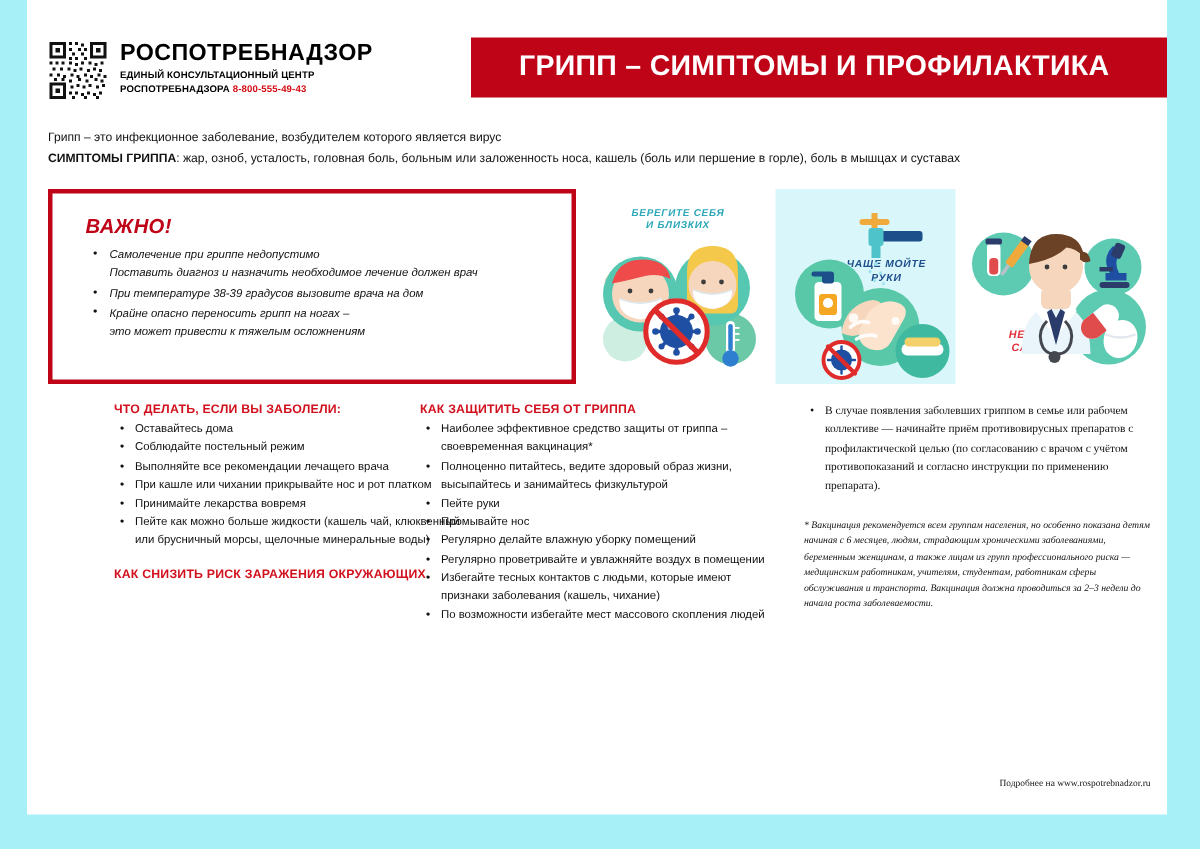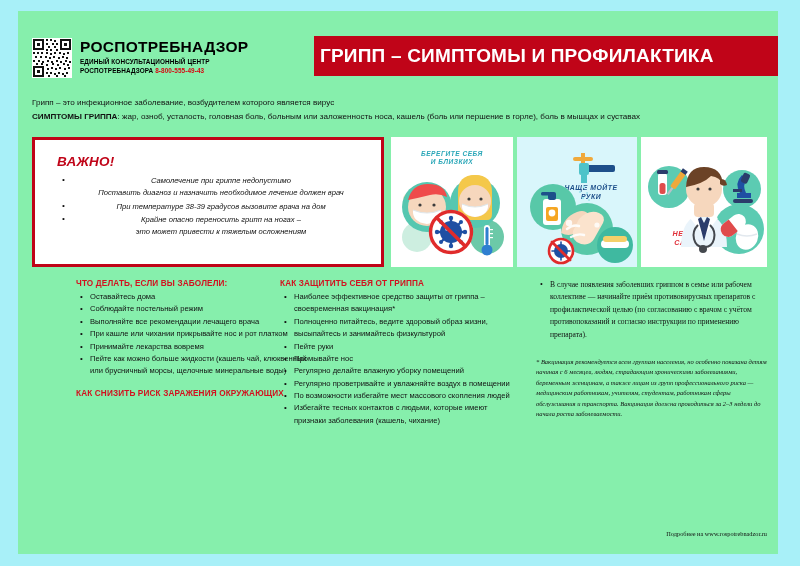--- a/index.html
+++ b/index.html
@@ -4,23 +4,23 @@
 <style>
   html,body{margin:0;padding:0;}
   body{
     width:800px;height:566px;
     background:#a8f0f8;
     font-family:"Liberation Sans", sans-serif;
     overflow:hidden;
   }
   .poster{
     position:absolute;
-    left:18px; top:11px;
+    left:18px; top:0px;
     width:760px; height:543px;
-    background:#86efac;
+    background:#ffffff;
   }
 
   
   .header{
     position:absolute; left:0; top:0; width:760px; height:72px;
   }
   .logo-block{
     position:absolute; left:14px; top:27px;
     display:flex; align-items:flex-start; gap:8px;
   }
@@ -44,21 +44,21 @@
 
   .title-banner{
     position:absolute; left:296px; top:25px;
     width:464px; height:40px;
     background:#c00418;
     display:flex; align-items:center;
   }
   .title-banner .ttl{
     color:#ffffff; font-weight:bold;
     font-size:19px; letter-spacing:0.2px;
-    padding-left:6px;
+    padding-left:32px;
     white-space:nowrap;
   }
 
   
   .intro{
     position:absolute; left:14px; top:85px; width:735px;
     color:#111; font-size:8.1px; line-height:1.72;
   }
   .intro .l2 b{font-weight:bold;}
 
@@ -69,21 +69,21 @@
   }
   .vazhno{
     position:absolute; left:0; top:0; width:352px; height:130px;
     border:3px solid #c00418; background:#fff; box-sizing:border-box;
   }
   .vazhno h3{
     margin:0; padding:14px 0 6px 22px;
     color:#c00418; font-size:13.5px; font-weight:bold; letter-spacing:.2px;
   }
   .vazhno ul{
-    margin:0; padding:0 12px 0 38px; list-style:none;text-align:center;
+    margin:0; padding:0 12px 0 38px; list-style:none;
   }
   .vazhno li{
     position:relative; font-size:7.6px; line-height:1.62; color:#111;
     margin-bottom:1px;
   }
   .vazhno li::before{
     content:"•"; position:absolute; left:-11px; top:-1px; font-size:8px; color:#111;
   }
 
   
@@ -458,22 +458,22 @@
 
     <div class="col c2">
       <h4 class="sec">КАК ЗАЩИТИТЬ СЕБЯ ОТ ГРИППА</h4>
       <ul class="bl" id="c2s1">
           <li>Наиболее эффективное средство защиты от гриппа – своевременная вакцинация*</li>
           <li>Полноценно питайтесь, ведите здоровый образ жизни, высыпайтесь и занимайтесь физкультурой</li>
           <li>Пейте руки</li>
           <li>Промывайте нос</li>
           <li>Регулярно делайте влажную уборку помещений</li>
           <li>Регулярно проветривайте и увлажняйте воздух в помещении</li>
+          <li>Избегайте тесных контактов с людьми, которые имеют признаки заболевания (кашель, чихание)</li>
           <li>По возможности избегайте мест массового скопления людей</li>
-          <li>Избегайте тесных контактов с людьми, которые имеют признаки заболевания (кашель, чихание)</li>
         </ul>
     </div>
 
     <div class="col c3">
       <ul class="bl" id="c3s1">
           <li>В случае появления заболевших гриппом в семье или рабочем коллективе — начинайте приём противовирусных препаратов с профилактической целью (по согласованию с врачом с учётом противопоказаний и согласно инструкции по применению препарата).</li>
         </ul>
       <div class="footnote">* Вакцинация рекомендуется всем группам населения, но особенно показана детям начиная с 6 месяцев, людям, страдающим хроническими заболеваниями, беременным женщинам, а также лицам из групп профессионального риска — медицинским работникам, учителям, студентам, работникам сферы обслуживания и транспорта. Вакцинация должна проводиться за 2–3 недели до начала роста заболеваемости.</div>
     </div>
   </div>

